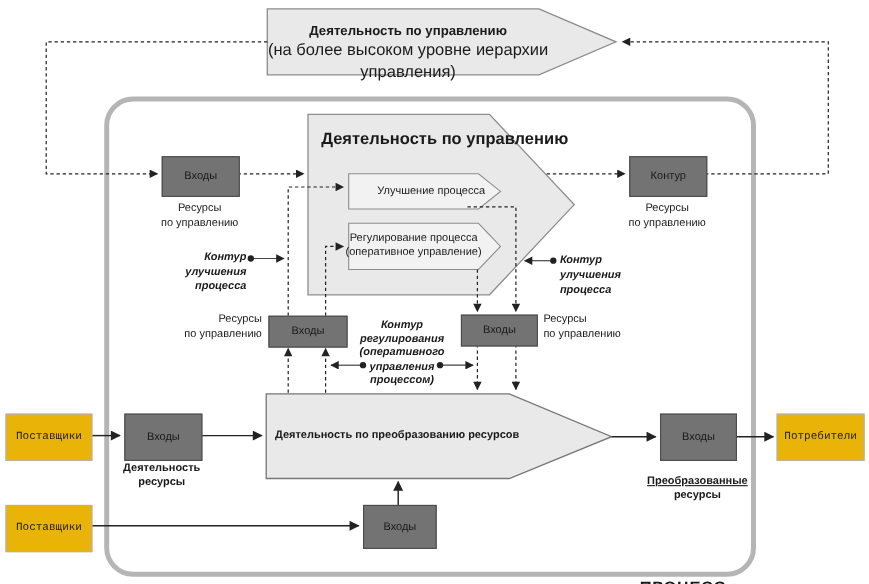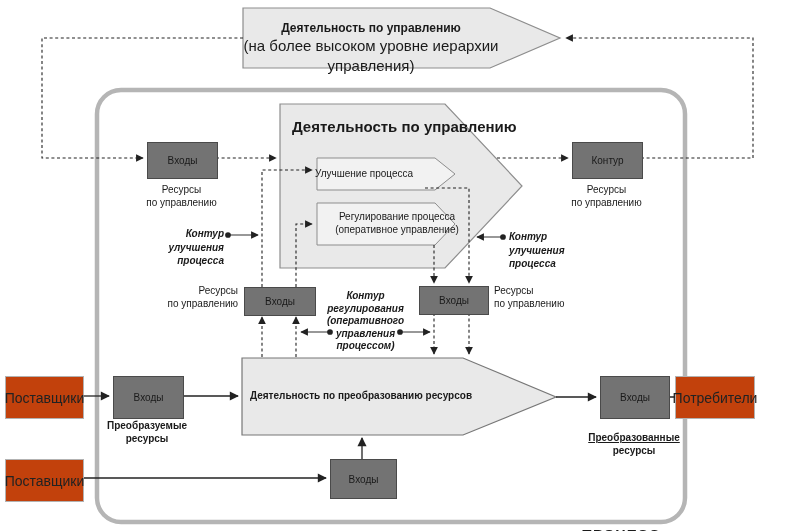--- a/index.html
+++ b/index.html
@@ -12,22 +12,22 @@
   .rightal{text-align:right;}
   .pre{white-space:pre-line;}
   .nowrap{white-space:nowrap;}
   .b{font-weight:bold;}
   .it{font-style:italic;font-weight:bold;}
   .s10{font-size:10px;}
   .s11{font-size:15px;}
   .s12{font-size:12px;}
   .wbox{position:absolute;background:#737373;border:1.4px solid #4a4a4a;
         display:flex;align-items:center;justify-content:center;font-size:10px;}
-  .gbox{position:absolute;background:#c2410c;border:1px solid #b2b2b2;
-        display:flex;align-items:center;justify-content:center;font-size:14px;color:#222;}
+  .gbox{position:absolute;background:#eab308;border:1px solid #b2b2b2;
+        display:flex;align-items:center;justify-content:center;font-size:10px;color:#222;font-family:Liberation Mono, monospace;}
   .und{text-decoration:underline;margin-top:12px;}
   .proc{position:absolute;font-weight:bold;font-size:15px;letter-spacing:.5px;}
 </style>
 </head>
 <body>
 
 <div id="stage">
 
 <svg width="790" height="531" viewBox="0 0 790 531">
   <defs>
@@ -79,38 +79,38 @@
   </g>
 </svg>
 
 <div class="txt center" style="left:236px;top:21px;width:270px;">
   <div class="b s12">Деятельность по управлению</div>
   <div class="s11">(на более высоком уровне иерархии управления)</div>
 </div>
 
 <div class="txt b s11 nowrap" style="left:292px;top:117px;">Деятельность по управлению</div>
 
-<div class="txt center s10" style="left:303px;top:168px;width:122px;">Улучшение процесса</div>
+<div class="txt center s10" style="left:331px;top:168px;width:122px;">Улучшение процесса</div>
 
-<div class="txt center s10 pre" style="left:313px;top:211px;width:126px;margin-left:21px;">Регулирование процесса
+<div class="txt center s10 pre" style="left:313px;top:211px;width:126px;">Регулирование процесса
 (оперативное управление)</div>
 
 <div class="txt center b nowrap" style="left:246px;top:390px;width:230px;font-size:10px;">Деятельность по преобразованию ресурсов</div>
 
 <div class="wbox" style="left:147px;top:142px;width:69px;height:35px;">Входы</div>
 <div class="wbox" style="left:572px;top:142px;width:69px;height:35px;">Контур</div>
 <div class="wbox" style="left:244px;top:287px;width:70px;height:27px;">Входы</div>
 <div class="wbox" style="left:419px;top:286px;width:68px;height:27px;">Входы</div>
 <div class="wbox" style="left:113px;top:376px;width:69px;height:41px;">Входы</div>
 <div class="wbox" style="left:600px;top:376px;width:68px;height:41px;">Входы</div>
 <div class="wbox" style="left:330px;top:459px;width:65px;height:38px;">Входы</div>
 
 <div class="gbox" style="left:5px;top:376px;width:77px;height:41px;">Поставщики</div>
 <div class="gbox" style="left:5px;top:459px;width:77px;height:41px;">Поставщики</div>
-<div class="gbox" style="left:675px;top:376px;width:78px;height:41px;">Потребители</div>
+<div class="gbox" style="left:706px;top:376px;width:78px;height:41px;">Потребители</div>
 
 <div class="txt center s10 pre" style="left:139px;top:184px;width:85px;">Ресурсы
 по управлению</div>
 <div class="txt center s10 pre" style="left:564px;top:184px;width:85px;">Ресурсы
 по управлению</div>
 <div class="txt rightal s10 pre" style="left:150px;top:285px;width:88px;">Ресурсы
 по управлению</div>
 <div class="txt s10 pre" style="left:494px;top:285px;width:90px;">Ресурсы
 по управлению</div>
 
@@ -119,21 +119,21 @@
 процесса</div>
 <div class="txt it s10 pre" style="left:509px;top:230px;width:80px;line-height:1.35;">Контур
 улучшения
 процесса</div>
 <div class="txt center it s10 pre" style="left:318px;top:290px;width:95px;line-height:1.25;">Контур
 регулирования
 (оперативного
 управления
 процессом)</div>
 
-<div class="txt center b s10 pre" style="left:102px;top:420px;width:90px;">Преобразуемые
+<div class="txt center b s10 pre" style="left:102px;top:420px;width:90px;">Деятельность
 ресурсы</div>
 
 <div class="txt center b s10" style="left:584px;top:420px;width:100px;">
   <div class="und">Преобразованные</div>
   <div>ресурсы</div>
 </div>
 
 
 <div class="proc rightal" style="left:560px;top:495px;width:100px;text-align:right;margin-top:31px;">ПРОЦЕСС</div>
 

